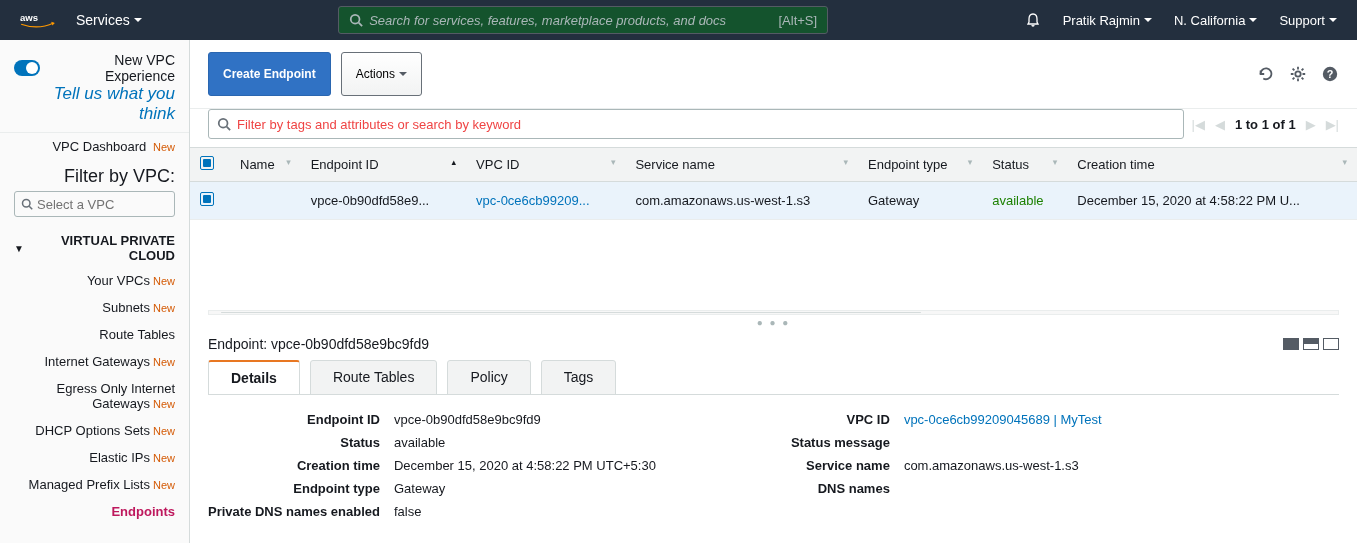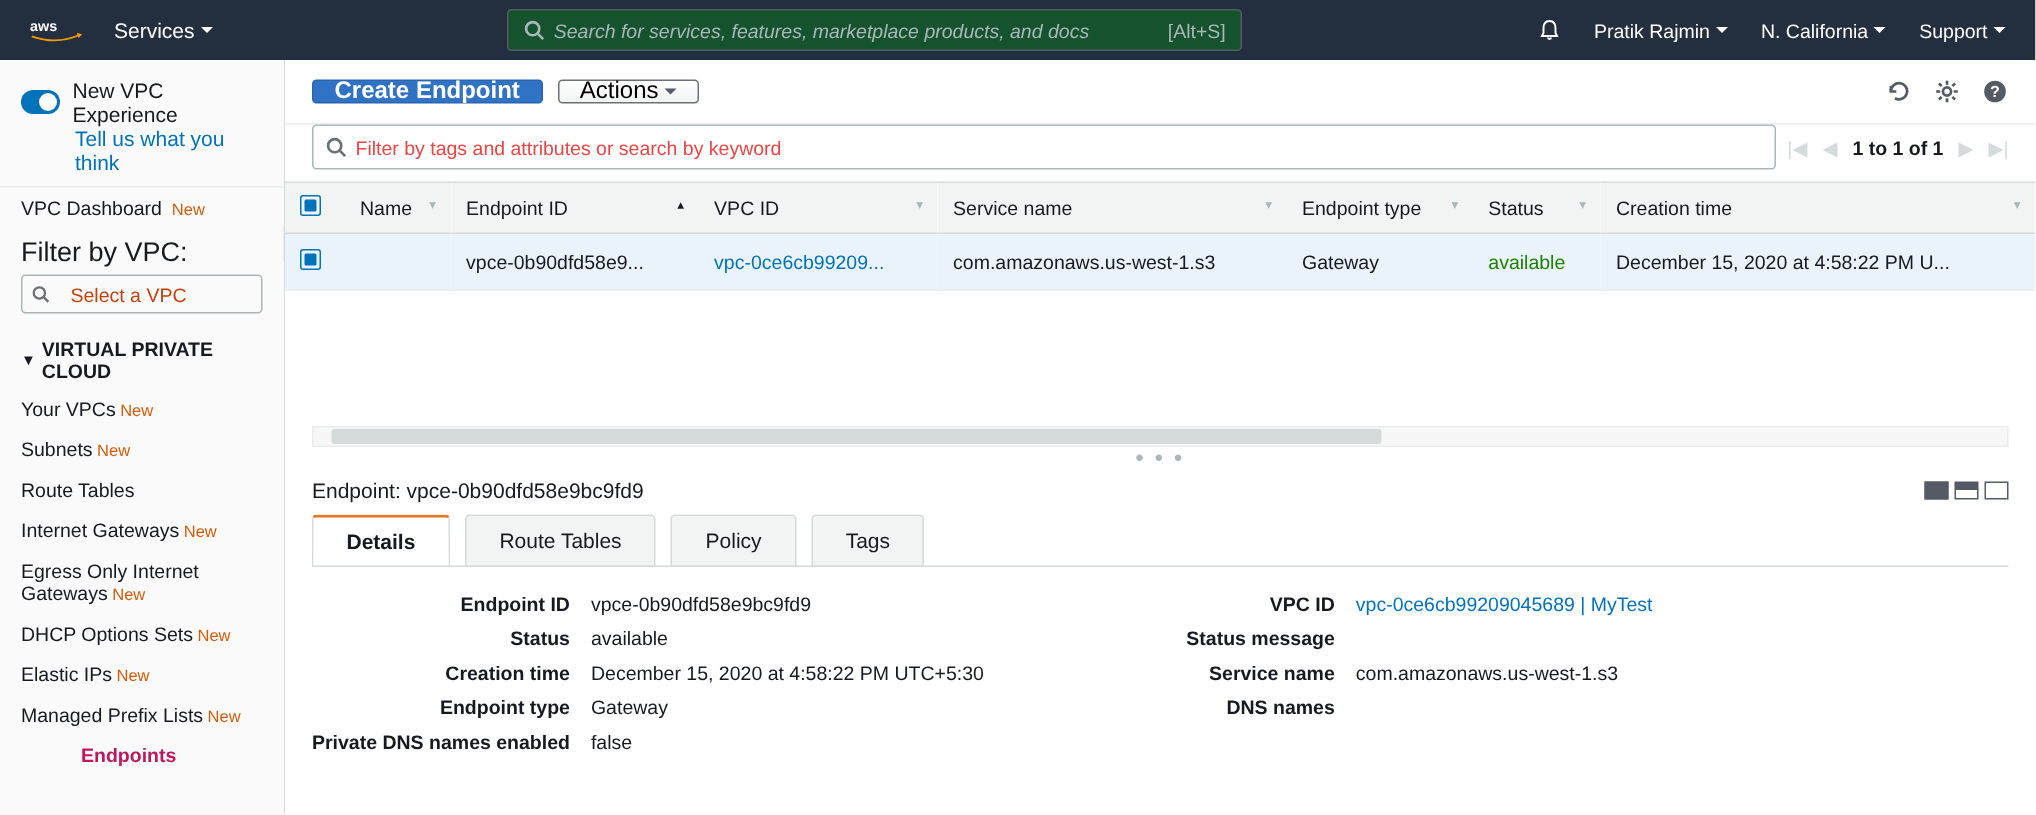--- a/index.html
+++ b/index.html
@@ -14,39 +14,39 @@
 .search-box { width: 490px; background: #14532d; border: 1px solid #545b64; border-radius: 3px; height: 28px; display: flex; align-items: center; padding: 0 10px; color: #aab7b8; font-style: italic; }
 .search-box .shortcut { margin-left: auto; font-style: normal; color: #aab7b8; }
 .topnav-right { display: flex; align-items: center; gap: 22px; margin-left: auto; }
 .topnav-item { color: #fff; font-size: 13px; display: flex; align-items: center; gap: 4px; cursor: pointer; }
 .caret-down { width: 0; height: 0; border-left: 4px solid transparent; border-right: 4px solid transparent; border-top: 4px solid currentColor; display: inline-block; }
 
 
 .layout { display: flex; height: calc(100vh - 40px); }
 
 
-.sidebar { width: 190px; border-right: 1px solid #d5dbdb; background: #fafafa; overflow-y: auto; position: relative; }
+.sidebar { width: 190px; border-right: 1px solid #d5dbdb; background: #fafafa; overflow-y: auto; position: relative; text-align: right; }
 .sidebar-toggle { position: absolute; right: -12px; top: 110px; width: 12px; height: 24px; background: #fff; border: 1px solid #d5dbdb; border-radius: 0 3px 3px 0; display: flex; align-items: center; justify-content: center; cursor: pointer; color: #545b64; font-size: 10px; }
 .new-exp { padding: 12px 14px 8px; border-bottom: 1px solid #eaeded; }
 .toggle-row { display: flex; align-items: center; gap: 8px; font-size: 14px; }
 .toggle-switch { width: 28px; height: 16px; background: #0073bb; border-radius: 8px; position: relative; cursor: pointer; }
 .toggle-knob { width: 12px; height: 12px; background: #fff; border-radius: 50%; position: absolute; top: 2px; right: 2px; }
-.tell-us { color: #0073bb; font-size: 14px; cursor: pointer; margin-left: 36px; }
+.tell-us { color: #0073bb; font-size: 17px; cursor: pointer; margin-left: 36px; font-style: italic; }
 .sidebar-link { color: #16191f; padding: 6px 14px; cursor: pointer; font-size: 13px; }
 .sidebar-link.active { color: #be185d; font-weight: bold; margin-left: 40px; }
 .badge-new { color: #d45b07; font-size: 11px; margin-left: 3px; }
 .filter-label { font-size: 18px; padding: 6px 14px 4px; }
-.filter-input { margin: 0 14px 8px; border: 1px solid #aab7b8; border-radius: 3px; height: 26px; display: flex; align-items: center; padding: 0 6px; color: #c2410c; cursor: pointer; gap: 14px; }
+.filter-input { margin: 0 14px 8px; border: 1px solid #aab7b8; border-radius: 3px; height: 26px; display: flex; align-items: center; padding: 0 6px; color: #737373; cursor: pointer; gap: 4px; }
 .sidebar-heading { font-weight: bold; font-size: 13px; padding: 8px 14px 4px; display: flex; align-items: center; }
 .tri-down { font-size: 10px; margin-right: 4px; }
 
 
 .main { flex: 1; display: flex; flex-direction: column; overflow: hidden; }
 .toolbar { padding: 12px 18px; display: flex; align-items: center; gap: 10px; border-bottom: 1px solid #eaeded; }
-.btn { height: 16px; padding: 0 14px; border-radius: 3px; border: 1px solid #687078; background: linear-gradient(#fff,#f2f3f3); cursor: pointer; font-size: 16px; display: inline-flex; align-items: center; gap: 4px; }
+.btn { height: 44px; padding: 0 14px; border-radius: 3px; border: 1px solid #687078; background: linear-gradient(#fff,#f2f3f3); cursor: pointer; font-size: 12px; display: inline-flex; align-items: center; gap: 4px; }
 .btn-primary { background: #3072c4; border: 1px solid #2a66b0; color: #fff; font-weight: bold; }
 .toolbar-right { margin-left: auto; display: flex; gap: 14px; color: #545b64; }
 .icon-btn { cursor: pointer; width: 18px; height: 18px; display: inline-flex; align-items: center; justify-content: center; }
 
 
 .filterbar { margin: 0 18px; display: flex; align-items: center; gap: 8px; }
 .filter-field { flex: 1; border: 1px solid #aab7b8; border-radius: 3px; height: 30px; display: flex; align-items: center; padding: 0 8px; color: #ef4444; gap: 6px; }
 .pagination { display: flex; align-items: center; gap: 10px; color: #687078; font-size: 13px; }
 .pagination .disabled { color: #d5dbdb; }
 .pagination b { color: #16191f; font-weight: bold; }

